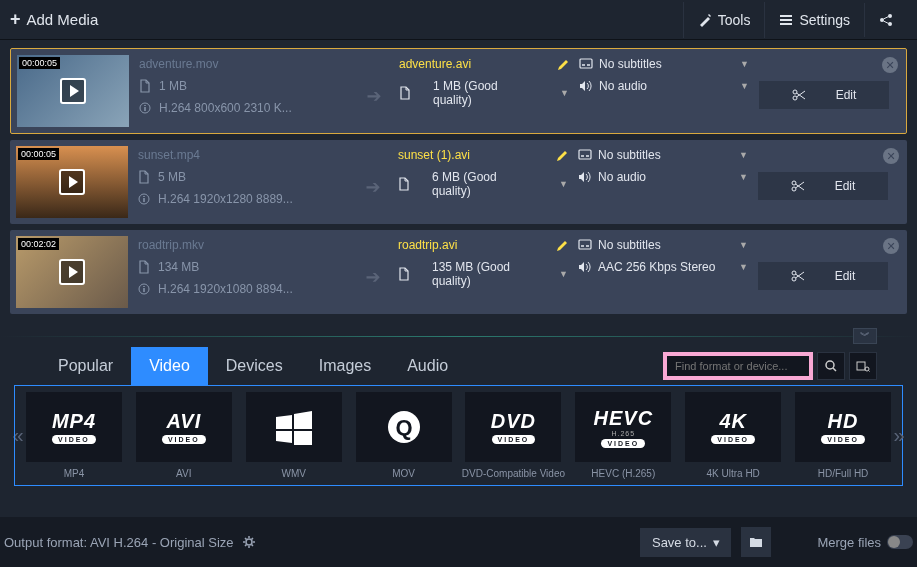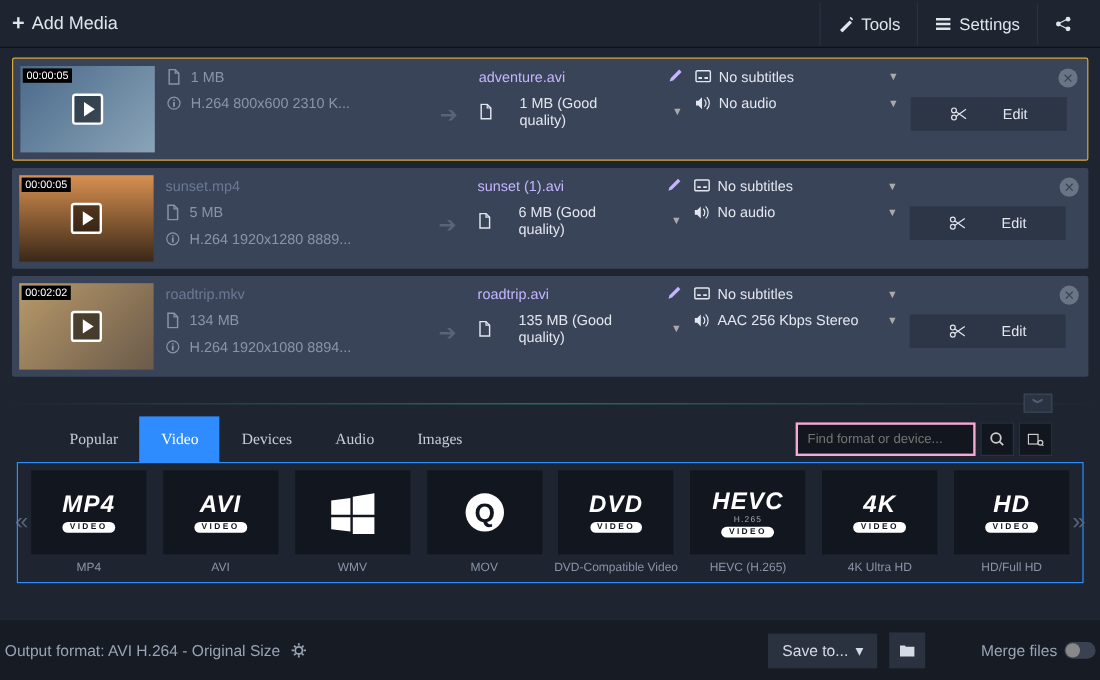--- a/index.html
+++ b/index.html
@@ -19,40 +19,40 @@
 .thumb .play { position: absolute; top: 50%; left: 50%; transform: translate(-50%,-50%); width: 26px; height: 26px; background: rgba(0,0,0,0.5); border: 2px solid #fff; border-radius: 3px; display: flex; align-items: center; justify-content: center; }
 .thumb .play::after { content: ''; border-left: 9px solid #fff; border-top: 6px solid transparent; border-bottom: 6px solid transparent; margin-left: 2px; }
 
 .info-col { width: 210px; display: flex; flex-direction: column; gap: 8px; padding-top: 2px; }
 .info-line { display: flex; align-items: center; gap: 8px; color: #8895aa; font-size: 12px; }
 .info-line.name { color: #6a7a92; }
 .arrow-col { width: 30px; display: flex; align-items: center; justify-content: center; padding-top: 30px; }
 .arrow-shape { color: #5a6478; font-size: 18px; }
 
 .out-col { width: 170px; display: flex; flex-direction: column; gap: 8px; padding-top: 2px; }
-.out-name { color: #c4b5fd; display: flex; align-items: flex-start; gap: 6px; }
+.out-name { color: #fde047; display: flex; align-items: flex-end; gap: 6px; }
 .size-sel { display: flex; align-items: center; gap: 22px; color: #e2e6ee; }
 
 .audio-col { width: 170px; display: flex; flex-direction: column; gap: 8px; padding-top: 2px; }
 .sub-line, .aud-line { display: flex; align-items: center; gap: 6px; color: #e2e6ee; }
 .dropdown-caret { font-size: 9px; color: #aaa; margin-left: auto; cursor: pointer; }
 
 .edit-col { width: 130px; display: flex; flex-direction: column; gap: 8px; padding-top: 26px; align-items: flex-end; }
 .edit-btn { width: 130px; height: 28px; background: #2d3647; display: flex; align-items: center; justify-content: center; gap: 30px; cursor: pointer; color: #e2e6ee; }
 .close-btn { position: absolute; top: 8px; right: 8px; width: 16px; height: 16px; background: #6a7485; border-radius: 50%; display: flex; align-items: center; justify-content: center; color: #3a4459; font-size: 11px; cursor: pointer; }
 
 .divider-line { height: 1px; background: linear-gradient(90deg, transparent, #2b7a6e, transparent); margin: 8px 0 0 0; position: relative; }
 .expand-tab { position: absolute; right: 40px; top: -8px; width: 24px; height: 16px; background: #2a3342; border: 1px solid #3a4555; display: flex; align-items: center; justify-content: center; color: #7a8499; font-size: 10px; cursor: pointer; }
 
 .format-section { padding: 10px 40px; }
 .format-tabs { display: flex; align-items: center; height: 38px; }
-.format-tab { padding: 0 18px; height: 38px; display: flex; align-items: center; cursor: pointer; color: #c5cdd8; background: #1e2530; font-size: 13px; font-family: Liberation Serif, serif; }
+.format-tab { padding: 0 18px; height: 38px; display: flex; align-items: center; cursor: pointer; color: #c5cdd8; background: #1e2530; font-size: 16px; }
 .format-tab.active { background: #2e8cff; color: #fff; }
 .search-wrap { margin-left: auto; display: flex; align-items: center; }
-.search-input { width: 150px; height: 28px; background: #12161f; border: 2px solid #f9a8d4; color: #888; padding: 0 8px; font-size: 11px; }
+.search-input { width: 150px; height: 28px; background: #12161f; border: 4px solid #f9a8d4; color: #888; padding: 0 8px; font-size: 11px; }
 .search-btn, .search-adv { width: 28px; height: 28px; background: #12161f; border: 1px solid #2a3240; margin-left: 4px; display: flex; align-items: center; justify-content: center; cursor: pointer; color: #aaa; }
 
 .format-grid-wrap { display: flex; align-items: center; gap: 18px; }
 .nav-arrow { width: 20px; height: 100px; display: flex; align-items: center; justify-content: center; color: #5a6478; font-size: 20px; cursor: pointer; margin: 0 -32px; }
 .format-grid { display: flex; gap: 4px; border: 1px solid #2e8cff; padding: 6px; flex: 1; }
 .format-item { flex: 1; display: flex; flex-direction: column; align-items: center; gap: 6px; cursor: pointer; }
 .format-icon { width: 96px; height: 70px; background: #12161f; display: flex; flex-direction: column; align-items: center; justify-content: center; color: #fff; }
 .format-icon .big { font-size: 20px; font-weight: bold; font-style: italic; letter-spacing: 1px; }
 .format-icon .small { font-size: 7px; background: #fff; color: #12161f; padding: 1px 6px; border-radius: 6px; letter-spacing: 2px; font-weight: bold; margin-top: 2px; }
 .format-label { font-size: 10px; color: #8a94a6; text-align: center; }
@@ -106,20 +106,21 @@
   </div>
 </div>
 
 <div class="file-list" id="file-list">
     <div class="file-row selected">
     <div class="thumb" style="background:linear-gradient(135deg,#4a6a8a,#8aa4b8)">
       <div class="dur">00:00:05</div>
       <div class="play"></div>
     </div>
     <div class="info-col">
+      <div class="info-line name">adventure.mov</div>
       <div class="info-line">
           <span class="icon">
             <svg width="12" height="14" viewBox="0 0 12 14">
               <path d="M2 1h5l3 3v9H2z" fill="none" stroke="currentColor" stroke-width="1.2"></path>
               <path d="M7 1v3h3" fill="none" stroke="currentColor"></path>
             </svg>
           </span>
           <span>1 MB</span>
         </div>
       <div class="info-line">
@@ -365,22 +366,22 @@
 
 <div class="divider-line">
   <div class="expand-tab">︾</div>
 </div>
 
 <div class="format-section">
   <div class="format-tabs" id="format-tabs">
     <div class="format-tab">Popular</div>
       <div class="format-tab active">Video</div>
       <div class="format-tab">Devices</div>
+      <div class="format-tab">Images</div>
       <div class="format-tab">Audio</div>
-      <div class="format-tab">Images</div>
       <div class="search-wrap" id="search-wrap-placeholder">
   <input class="search-input" placeholder="Find format or device..." style="">
   <div class="search-btn">
           <svg width="12" height="12" viewBox="0 0 12 12">
             <circle cx="5" cy="5" r="4" fill="none" stroke="#ccc" stroke-width="1.5"></circle>
             <path d="M8 8l3 3" stroke="#ccc" stroke-width="1.5"></path>
           </svg>
         </div>
   <div class="search-adv">
           <svg width="14" height="12" viewBox="0 0 14 12">

